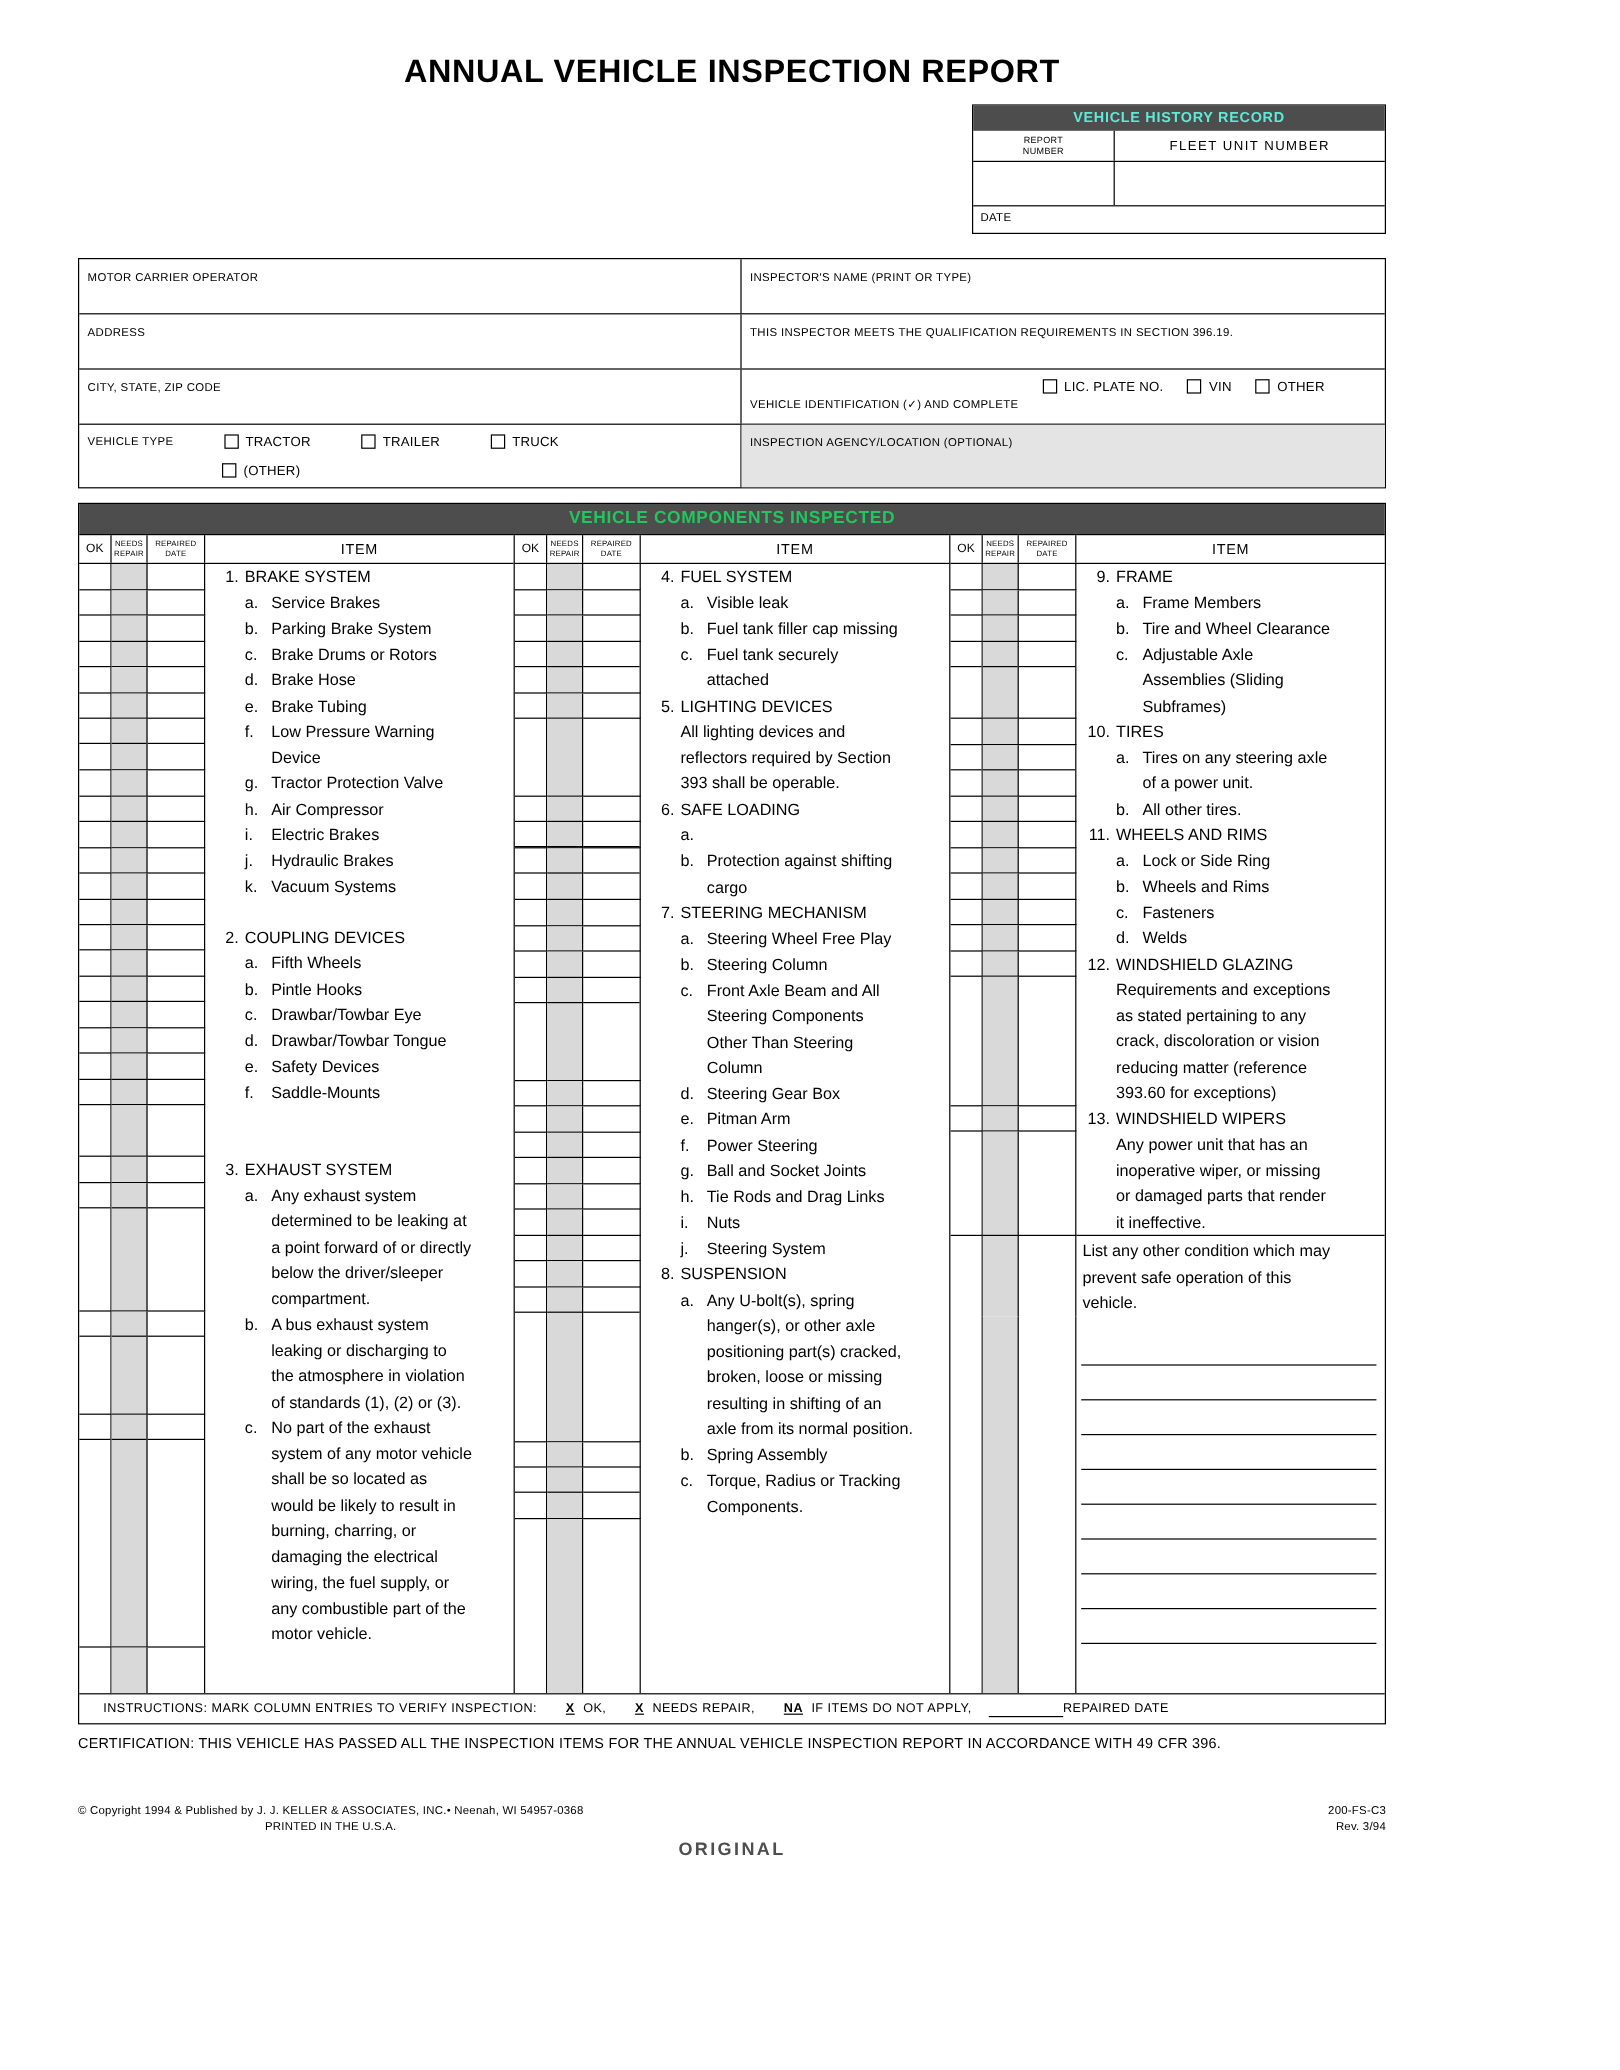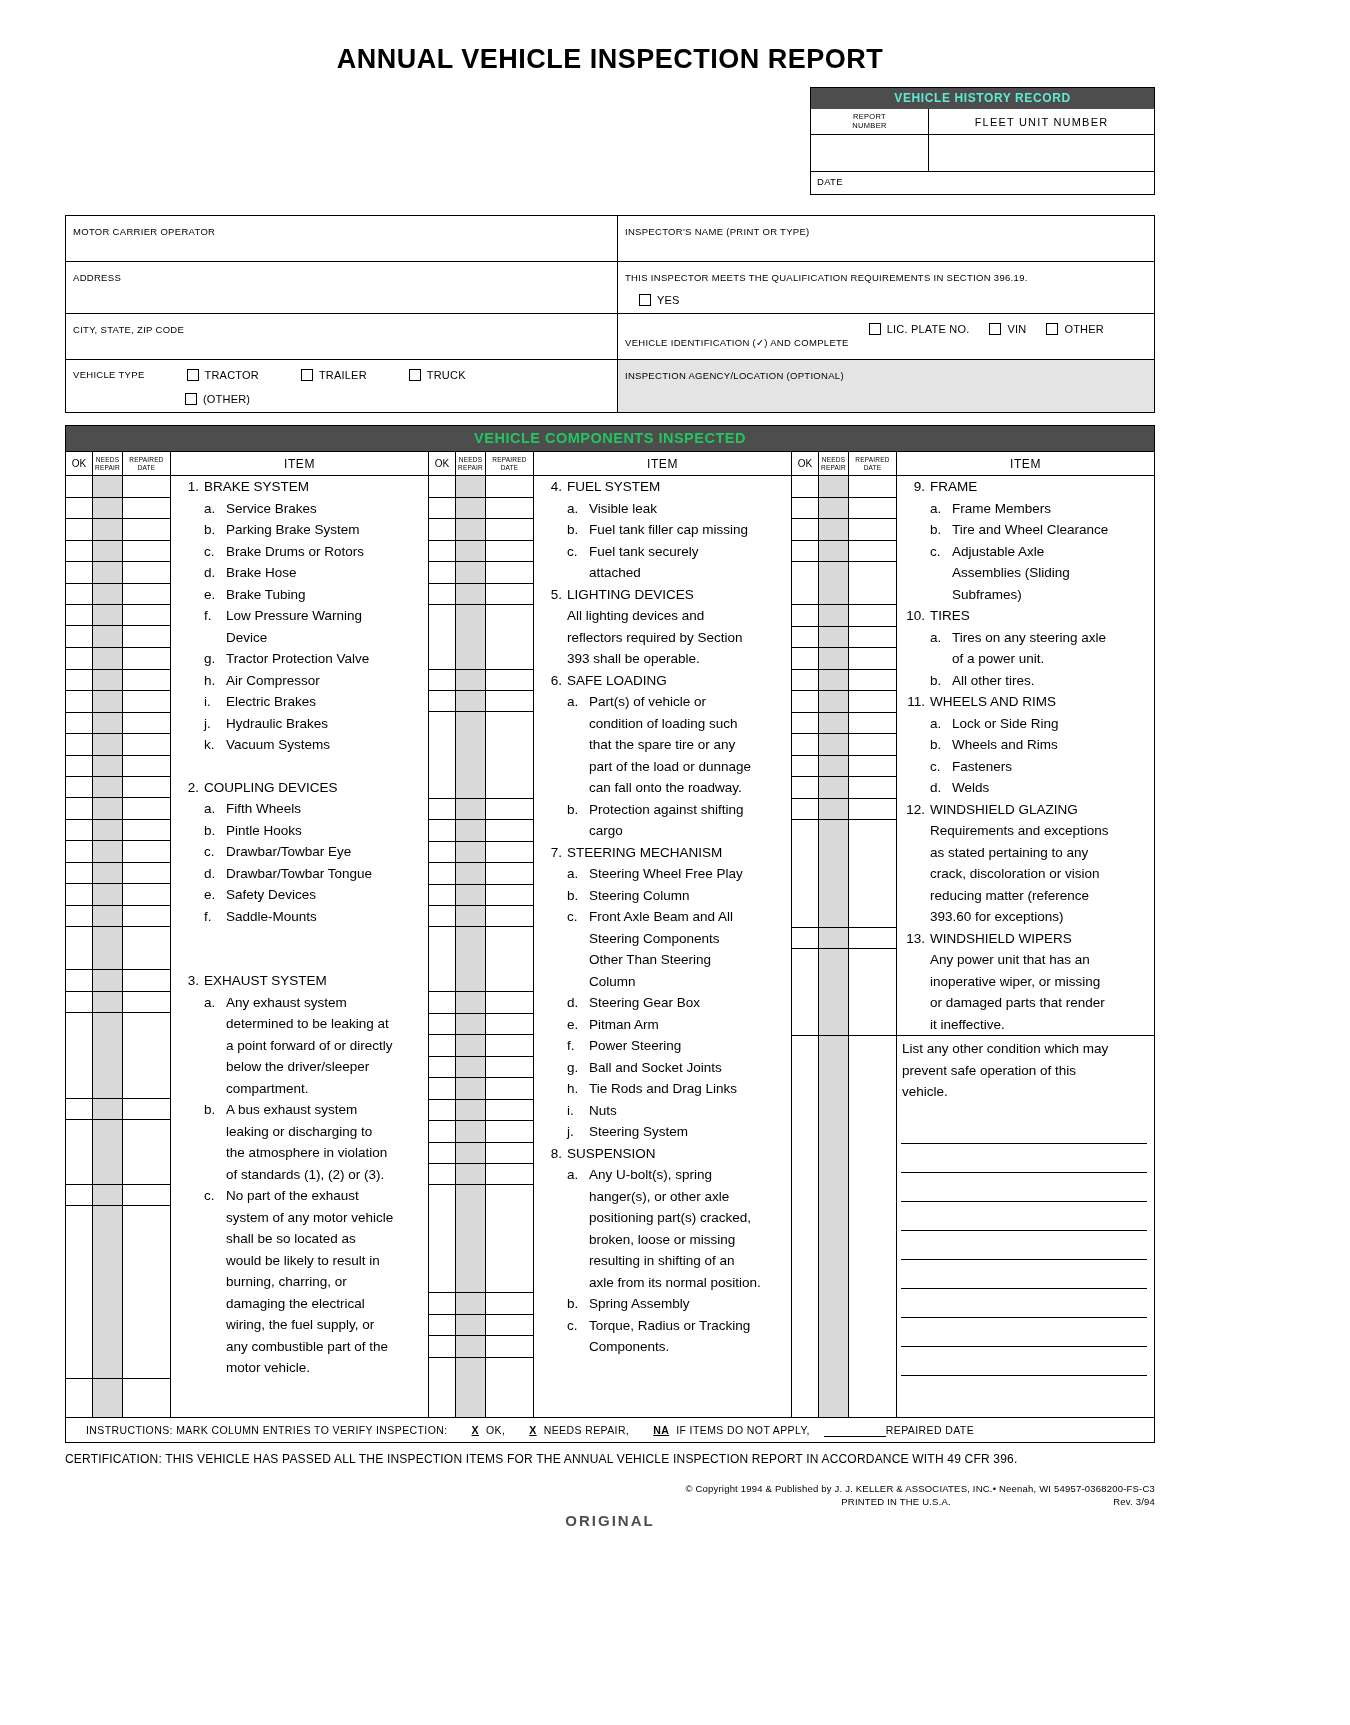--- a/index.html
+++ b/index.html
@@ -80,21 +80,21 @@
   .cell.item .bline:first-child { margin-top:12px; }
 
   .instr { border-top:1px solid #000; height:25px; display:flex; align-items:center;
            font-size:10.5px; letter-spacing:.4px; padding-left:20px; }
   .instr .mark { font-weight:bold; text-decoration:underline; margin:0 7px 0 24px; }
   .instr .blank { display:inline-block; width:62px; border-bottom:1px solid #000; height:13px; margin-left:14px; }
   .instr .mlabel { white-space:nowrap; }
 
   .cert { margin-top:2px; font-size:12px; line-height:28px; letter-spacing:.2px; }
 
-  .footer { display:flex; justify-content:flex-end; margin-top:9px; font-size:9.5px; line-height:13px; }
+  .footer { display:flex; justify-content:space-between; margin-top:36px; font-size:9.5px; line-height:13px; }
   .f-left { text-align:center; letter-spacing:.2px; }
   .f-right { text-align:right; letter-spacing:.2px; }
   .original { text-align:center; font-weight:bold; font-size:15px; letter-spacing:2px; color:var(--orig,#4e4e4e); margin-top:4px; }
 </style>
 </head>
 <body>
 
 <div class="sheet">
 
   <h1 class="title">ANNUAL VEHICLE INSPECTION REPORT</h1>
@@ -124,23 +124,20 @@
       <div class="c-cell">
         <span class="lbl">INSPECTOR'S NAME (PRINT OR TYPE)</span>
       </div>
     </div>
     <div class="c-row">
       <div class="c-cell c-left">
         <span class="lbl">ADDRESS</span>
       </div>
       <div class="c-cell">
         <span class="lbl">THIS INSPECTOR MEETS THE QUALIFICATION REQUIREMENTS IN SECTION 396.19.</span>
-        <div class="cbrow">
-          <span class="cb"></span><span class="cbl">YES</span>
-        </div>
       </div>
     </div>
     <div class="c-row">
       <div class="c-cell c-left">
         <span class="lbl">CITY, STATE, ZIP CODE</span>
       </div>
       <div class="c-cell vid">
         <span class="lbl">VEHICLE IDENTIFICATION (✓) AND COMPLETE</span>
         <span class="cbopt"><span class="cb"></span><span class="cbl">LIC. PLATE NO.</span></span>
         <span class="cbopt"><span class="cb"></span><span class="cbl">VIN</span></span>
@@ -602,25 +599,20 @@
               </div>
               <div class="cell nr">
                 <div class="boxline"></div>
               </div>
               <div class="cell rd">
                 <div class="boxline"></div>
               </div>
               <div class="cell item">
                 <div class="t i">
                   <div class="let">a.</div>
-                  <div class="txt">Part(s) of vehicle or
-condition of loading such
-that the spare tire or any
-part of the load or dunnage
-can fall onto the roadway.</div>
                 </div>
               </div>
             </div>
             <div class="crow">
               <div class="cell ok">
                 <div class="boxline"></div>
               </div>
               <div class="cell nr">
                 <div class="boxline"></div>
               </div>

